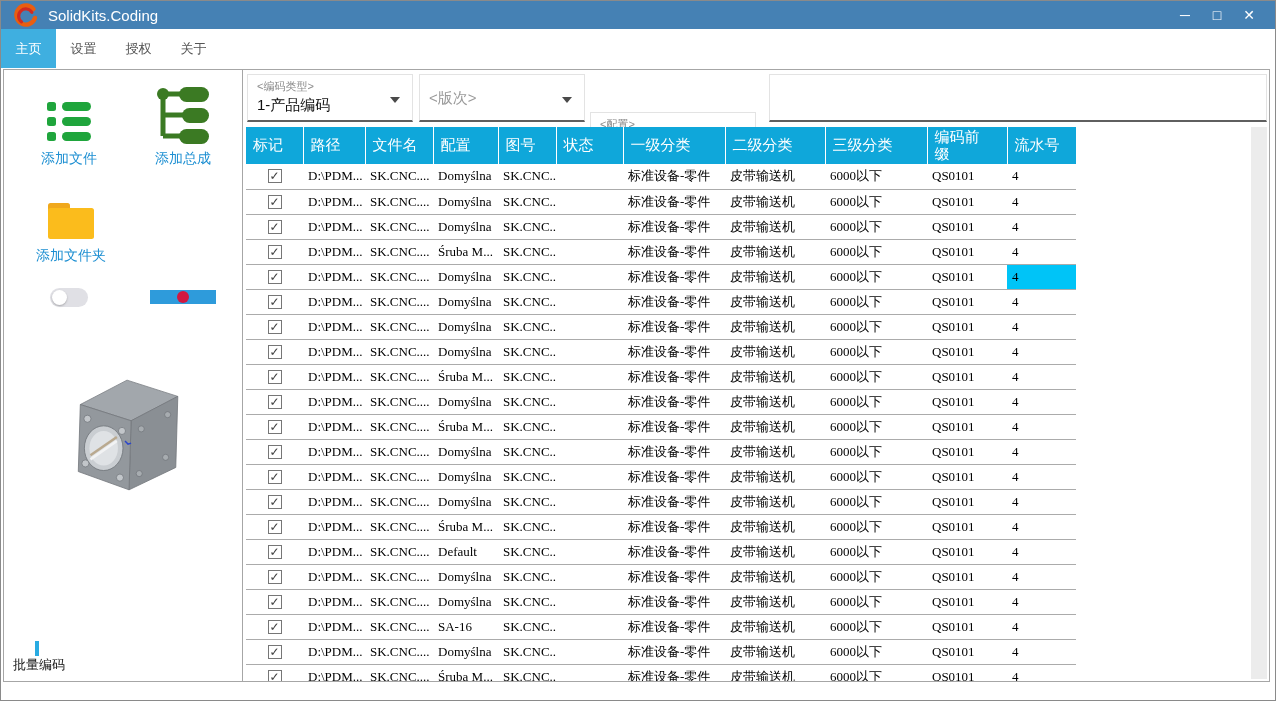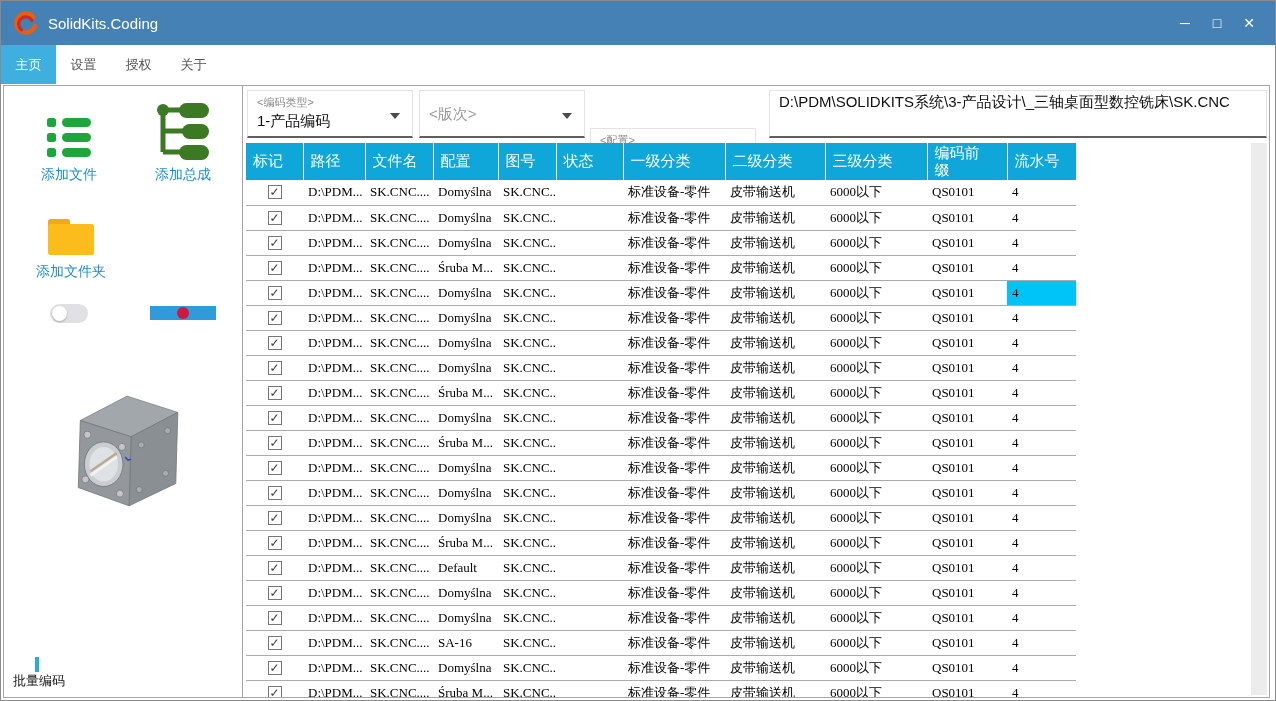--- a/index.html
+++ b/index.html
@@ -1,20 +1,20 @@
 <!DOCTYPE html>
 <html><head>
 <meta charset="utf-8">
 <style>
   * { margin:0; padding:0; box-sizing:border-box; }
   body { font-family:"Liberation Sans", sans-serif; background:#d0d0d0; }
   .window { width:1276px; height:701px; background:#fff; border:1px solid #8a8a8a; position:relative; overflow:hidden; }
 
   
-  .titlebar { height:44px; background:#4581B4; display:flex; align-items:center; }
+  .titlebar { height:28px; background:#4581B4; display:flex; align-items:center; }
   .logo { width:27px; height:27px; margin-left:11px; }
   .title { color:#fff; font-size:15px; margin-left:9px; }
   .win-controls { margin-left:auto; display:flex; align-items:center; margin-right:10px; }
   .win-btn { width:32px; height:30px; color:#fff; font-size:14px; text-align:center; line-height:30px; cursor:default; }
 
   
   .tabbar { height:39px; background:#fff; display:flex; }
   .tab { width:55px; height:39px; line-height:39px; text-align:center; font-size:13px; color:#555; cursor:default; }
   .tab.active { background:#3FAFE0; color:#fff; }
 
@@ -187,21 +187,20 @@
         <div class="f-arrow"></div>
       </div>
 
       <div class="fbox" id="f3">
         <div class="f-label">&lt;配置&gt;</div>
         <div class="f-value">Domyślna</div>
         <div class="f-arrow"></div>
       </div>
 
       <div class="fbox" id="f4">
-        <div class="f-value">D:\PDM\SOLIDKITS系统\3-产品设计\_三轴桌面型数控铣床\SK.CNC</div>
       </div>
 
       <div class="grid-wrap">
         <table>
           <colgroup id="table-colgroup">
               <col style="width: 57px;">
               <col style="width: 62px;">
               <col style="width: 68px;">
               <col style="width: 65px;">
               <col style="width: 58px;">

